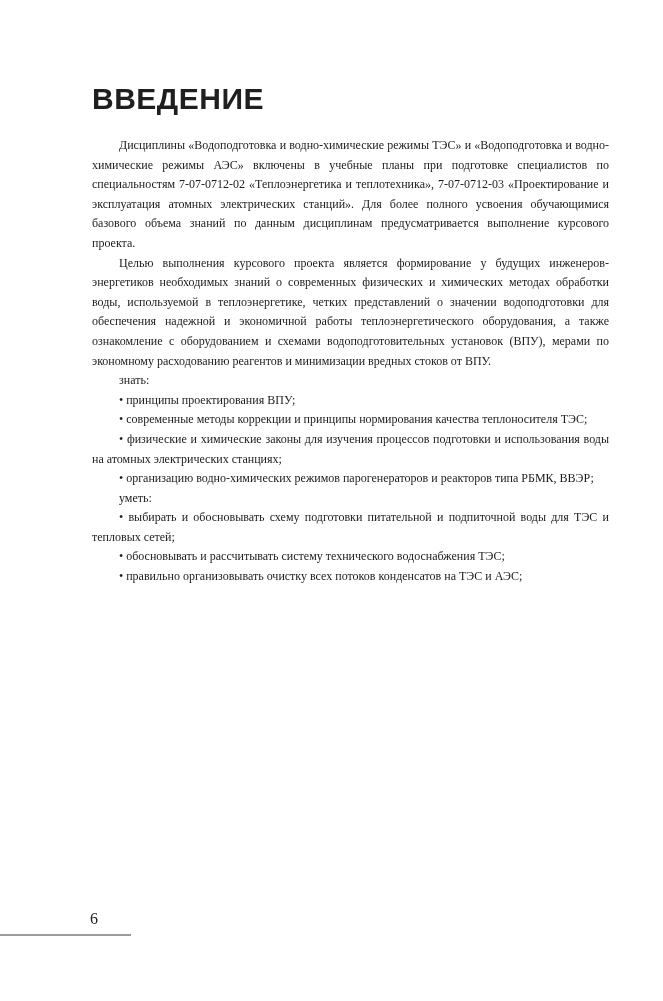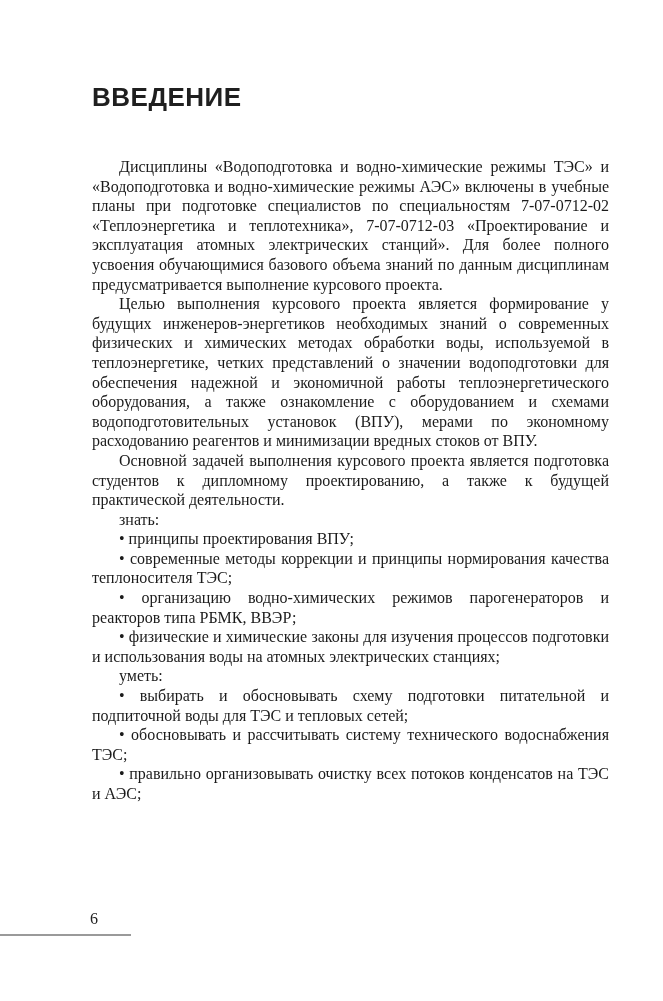--- a/index.html
+++ b/index.html
@@ -21,29 +21,29 @@
     background: #ffffff;
   }
   .content {
     position: absolute;
     left: 92px;
     top: 82px;
     width: 517px;
   }
   .heading {
     font-family: "Liberation Sans", sans-serif;
-    font-size: 26px;
+    font-size: 30px;
     font-weight: bold;
     letter-spacing: 0.5px;
     color: #1f1f1f;
-    margin: 0 0 44px 0;
+    margin: 0 0 20px 0;
   }
   .para {
     margin: 0;
-    font-size: 16px;
+    font-size: 12px;
     line-height: 19.6px;
     text-align: justify;
     text-indent: 27px;
     color: #1b1b1b;
   }
   .para.bold {
     font-weight: normal;
   }
   .footer-rule {
     position: absolute;
@@ -63,26 +63,25 @@
 </style>
 </head>
 <body>
 
 <div class="page">
   <div class="content">
     <h1 class="heading">ВВЕДЕНИЕ</h1>
 
     <p class="para">Дисциплины «Водоподготовка и водно-химические режимы ТЭС» и «Водоподготовка и водно-химические режимы АЭС» включены в учебные планы при подготовке специалистов по специальностям 7-07-0712-02 «Теплоэнергетика и теплотехника», 7-07-0712-03 «Проектирование и эксплуатация атомных электрических станций». Для более полного усвоения обучающимися базового объема знаний по данным дисциплинам предусматривается выполнение курсового проекта.</p>
     <p class="para">Целью выполнения курсового проекта является формирование у будущих инженеров-энергетиков необходимых знаний о современных физических и химических методах обработки воды, используемой в теплоэнергетике, четких представлений о значении водоподготовки для обеспечения надежной и экономичной работы теплоэнергетического оборудования, а также ознакомление с оборудованием и схемами водоподготовительных установок (ВПУ), мерами по экономному расходованию реагентов и минимизации вредных стоков от ВПУ.</p>
-    <p class="para">Основной задачей выполнения курсового проекта является подготовка студентов к дипломному проектированию, а также к будущей практической деятельности.</p>
     <p class="para bold">знать:</p>
     <p class="para">• принципы проектирования ВПУ;</p>
     <p class="para">• современные методы коррекции и принципы нормирования качества теплоносителя ТЭС;</p>
+    <p class="para">• физические и химические законы для изучения процессов подготовки и использования воды на атомных электрических станциях;</p>
     <p class="para">• организацию водно-химических режимов парогенераторов и реакторов типа РБМК, ВВЭР;</p>
-    <p class="para">• физические и химические законы для изучения процессов подготовки и использования воды на атомных электрических станциях;</p>
     <p class="para bold">уметь:</p>
     <p class="para">• выбирать и обосновывать схему подготовки питательной и подпиточной воды для ТЭС и тепловых сетей;</p>
     <p class="para">• обосновывать и рассчитывать систему технического водоснабжения ТЭС;</p>
     <p class="para">• правильно организовывать очистку всех потоков конденсатов на ТЭС и АЭС;</p>
   </div>
 
   <div class="footer-rule"></div>
   <span class="page-number">6</span>
 </div>
 

